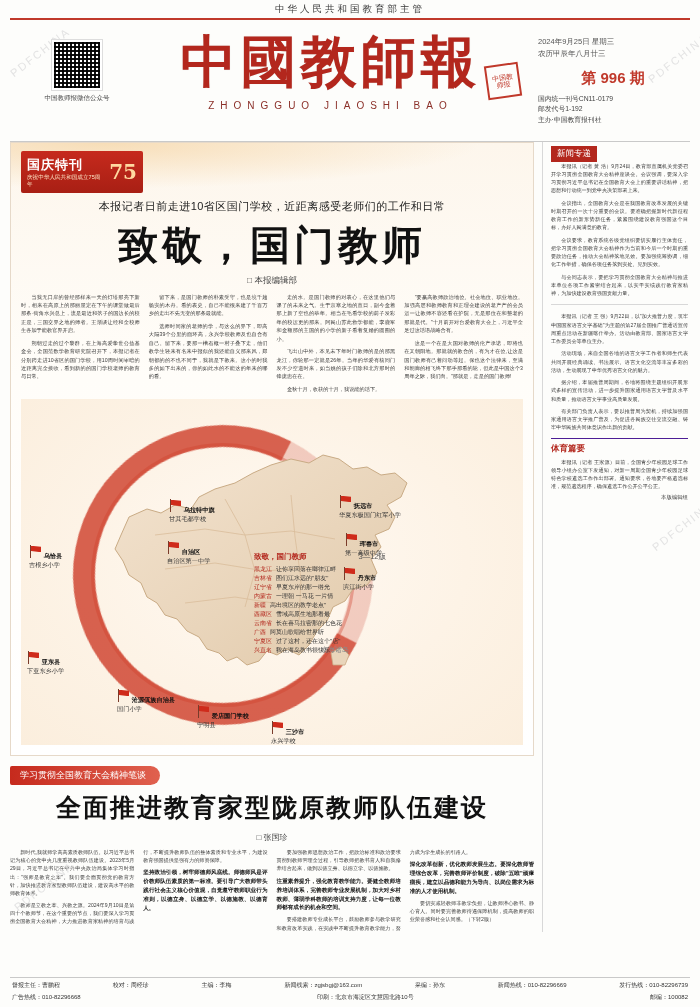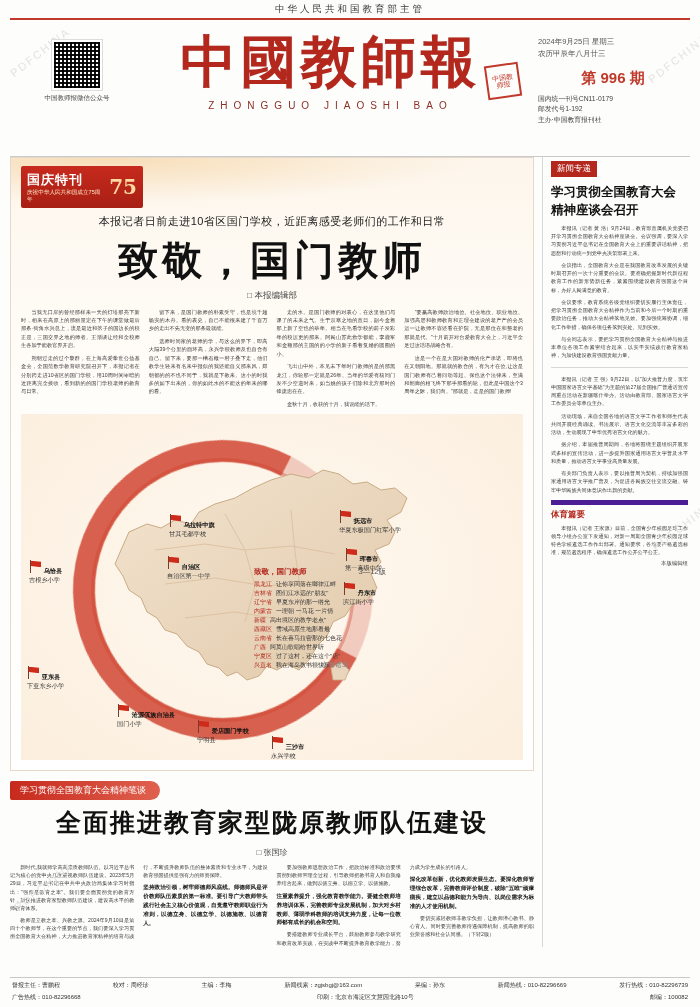--- a/index.html
+++ b/index.html
@@ -17,21 +17,21 @@
   
   .wm { position:absolute; font-size:11px; color:#e3e3e3; letter-spacing:2px;
         transform:rotate(-38deg); font-family:"Liberation Sans",sans-serif; }
 
   
   .top-strip { height:18px; display:flex; align-items:center; justify-content:center;
     font-size:9.5px; letter-spacing:3px; color:#3a3a3a; }
   .rule { height:1px; background:#c9c9c9; margin:0 10px; }
   .rule.red { background:#c0392b; height:1.6px; }
 
-  .masthead { position:relative; height:136px; padding:4px 12px 0 12px; display:flex;margin-left:19px; }
+  .masthead { position:relative; height:121px; padding:4px 12px 0 12px; display:flex;margin-left:19px; }
   .mh-left { width:92px; padding-top:16px; text-align:center; }
   .qr { width:50px; height:50px; margin:0 auto; background:
       repeating-linear-gradient(0deg,#111 0 2px,#fff 2px 4px),
       repeating-linear-gradient(90deg,#111 0 2px,transparent 2px 4px);
       background-blend-mode:multiply; border:2px solid #fff; outline:1px solid #ddd; }
   .qr-cap { font-size:6.5px; color:#444; margin-top:4px; line-height:1.3; }
 
   .mh-center { flex:1; text-align:center; position:relative; }
   .logo-cn {
     font-family:"DejaVu Serif", serif;
@@ -139,21 +139,21 @@
 
   
   .side-h { background:#b3271d; color:#fff; font-size:8.5px; padding:2px 6px; display:inline-block; }
   .side-title { font-family:"DejaVu Serif",serif; font-weight:bold; font-size:12.5px;
       line-height:1.45; margin:6px 0 5px 0; color:#111; }
   .side-body { font-size:5.1px; line-height:1.62; color:#3b3b3b; text-align:justify; }
   .side-body p { margin:0 0 4px 0; text-indent:2em; }
   .side-sep { height:1px; background:#d8d8d8; margin:7px 0; }
   .side-title2 { font-family:"DejaVu Serif",serif; font-weight:bold; font-size:12px;
       line-height:1.5; margin:4px 0 5px 0; color:#111; }
-  .side-foot { font-size:8.5px; color:#b3271d; font-weight:bold; border-top:5px solid #4c1d95;
+  .side-foot { font-size:8.5px; color:#b3271d; font-weight:bold; border-top:1px solid #4c1d95;
       padding-top:4px; margin-top:6px; }
   .side-foot-body { font-size:5.1px; line-height:1.6; color:#3b3b3b; text-align:justify; }
   .side-sign { text-align:right; font-size:5.4px; color:#444; margin-top:4px; }
 
   
   .footer { position:absolute; left:0; bottom:0; width:700px; }
   .footer .fline { height:1px; background:#c9c9c9; margin:0 10px 3px 10px; }
   .footer .frow { display:flex; justify-content:space-between; font-size:6px; color:#333;
       padding:0 12px 3px 12px; }
   .footer .frow2 { display:flex; justify-content:space-between; font-size:6px; color:#333;
@@ -369,21 +369,20 @@
           <p class="sub">注重素养提升，强化教育教学能力。要健全教师培养培训体系，完善教师专业发展机制，加大对乡村教师、薄弱学科教师的培训支持力度，让每一位教师都有成长的机会和空间。</p>
           <p>要搭建教师专业成长平台，鼓励教师参与教学研究和教育改革实践，在实践中不断提升教育教学能力，努力成为学生成长的引路人。</p>
           <p class="sub">深化改革创新，优化教师发展生态。要深化教师管理综合改革，完善教师评价制度，破除"五唯"顽瘴痼疾，建立以品德和能力为导向、以岗位需求为标准的人才使用机制。</p>
           <p>要切实减轻教师非教学负担，让教师潜心教书、静心育人。同时要完善教师待遇保障机制，提高教师的职业荣誉感和社会认同感。（下转2版）</p>
         </div>
       </div>
     </div>
 
     <div class="col-side">
       <div class="side-h">新闻专递</div>
-      <div class="side-title">学习贯彻全国教育大会精神座谈会召开</div>
       <div class="side-body">
         <p>本报讯（记者 黄 浩）9月24日，教育部直属机关党委召开学习贯彻全国教育大会精神座谈会。会议强调，要深入学习贯彻习近平总书记在全国教育大会上的重要讲话精神，把思想和行动统一到党中央决策部署上来。</p>
         <p>会议指出，全国教育大会是在我国教育改革发展的关键时期召开的一次十分重要的会议。要准确把握新时代新征程教育工作的新形势新任务，紧紧围绕建设教育强国这个目标，办好人民满意的教育。</p>
         <p>会议要求，教育系统各级党组织要切实履行主体责任，把学习贯彻全国教育大会精神作为当前和今后一个时期的重要政治任务，推动大会精神落地见效。要加强统筹协调，细化工作举措，确保各项任务落到实处、见到实效。</p>
         <p>与会同志表示，要把学习贯彻全国教育大会精神与推进本单位各项工作紧密结合起来，以实干实绩践行教育家精神，为加快建设教育强国贡献力量。</p>
       </div>
 
       <div class="side-sep"></div>
 
       <div class="side-body">

